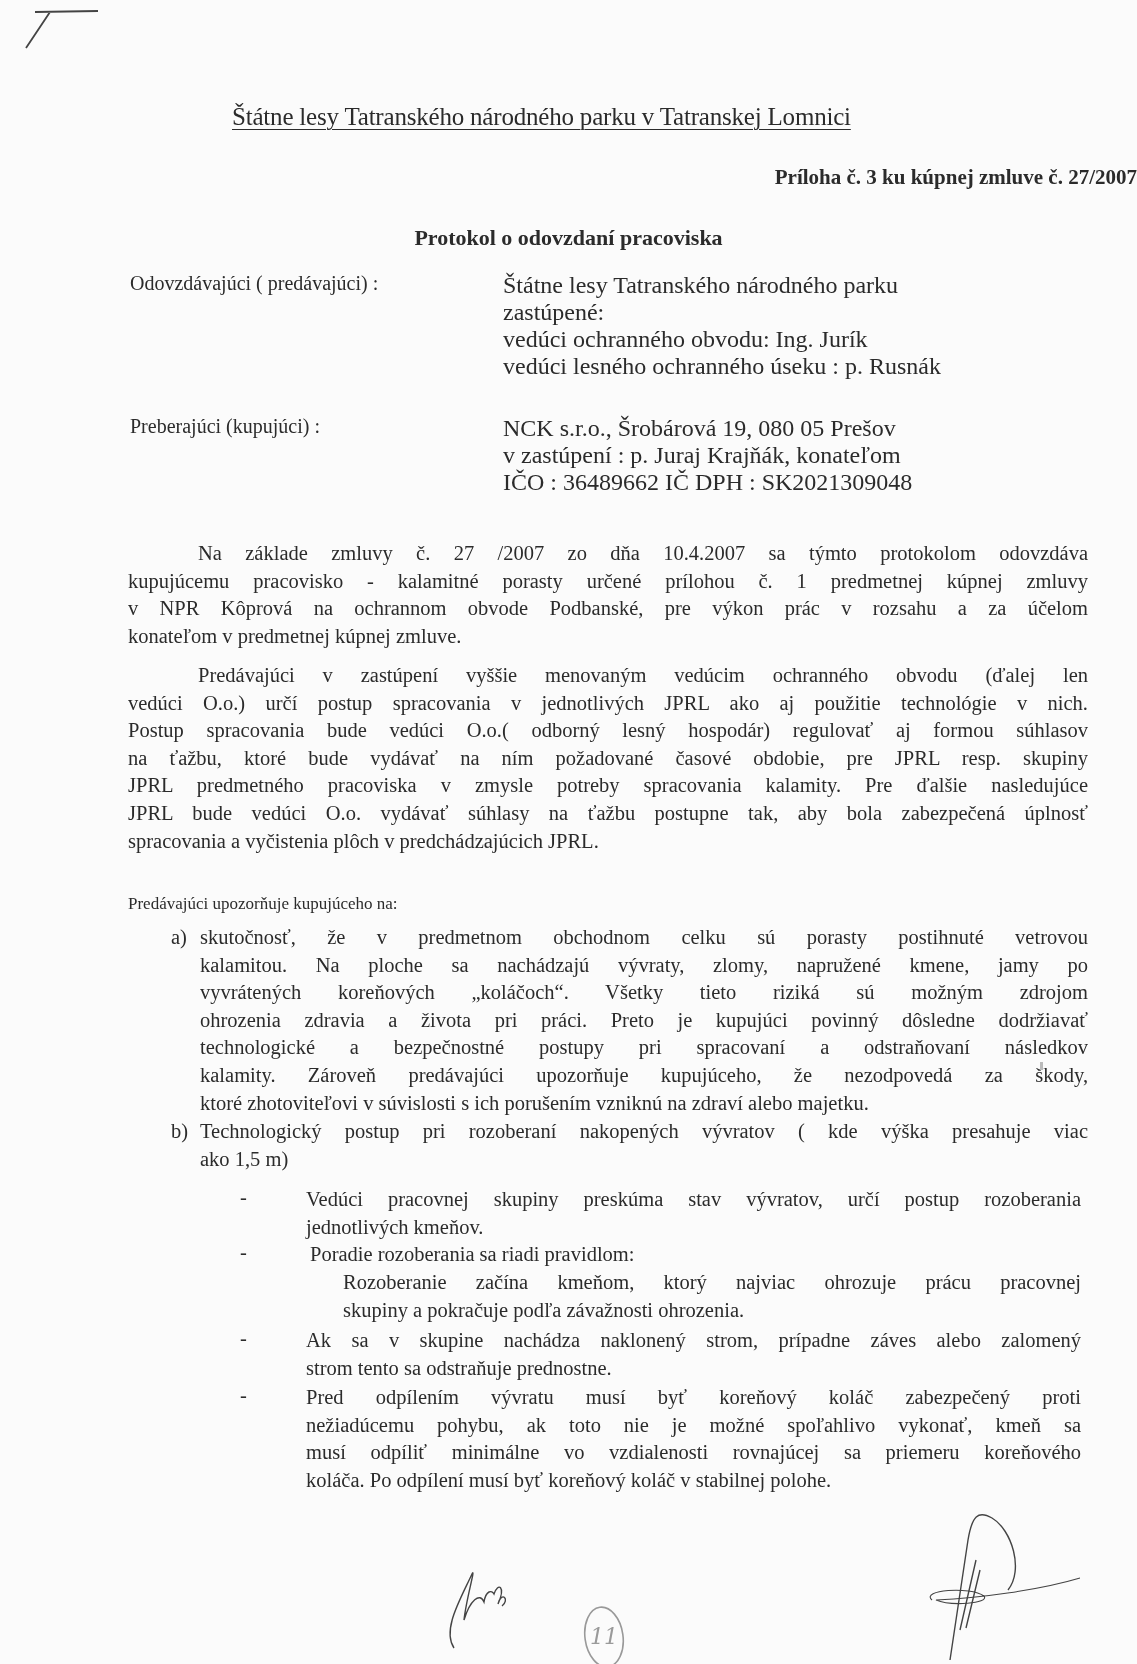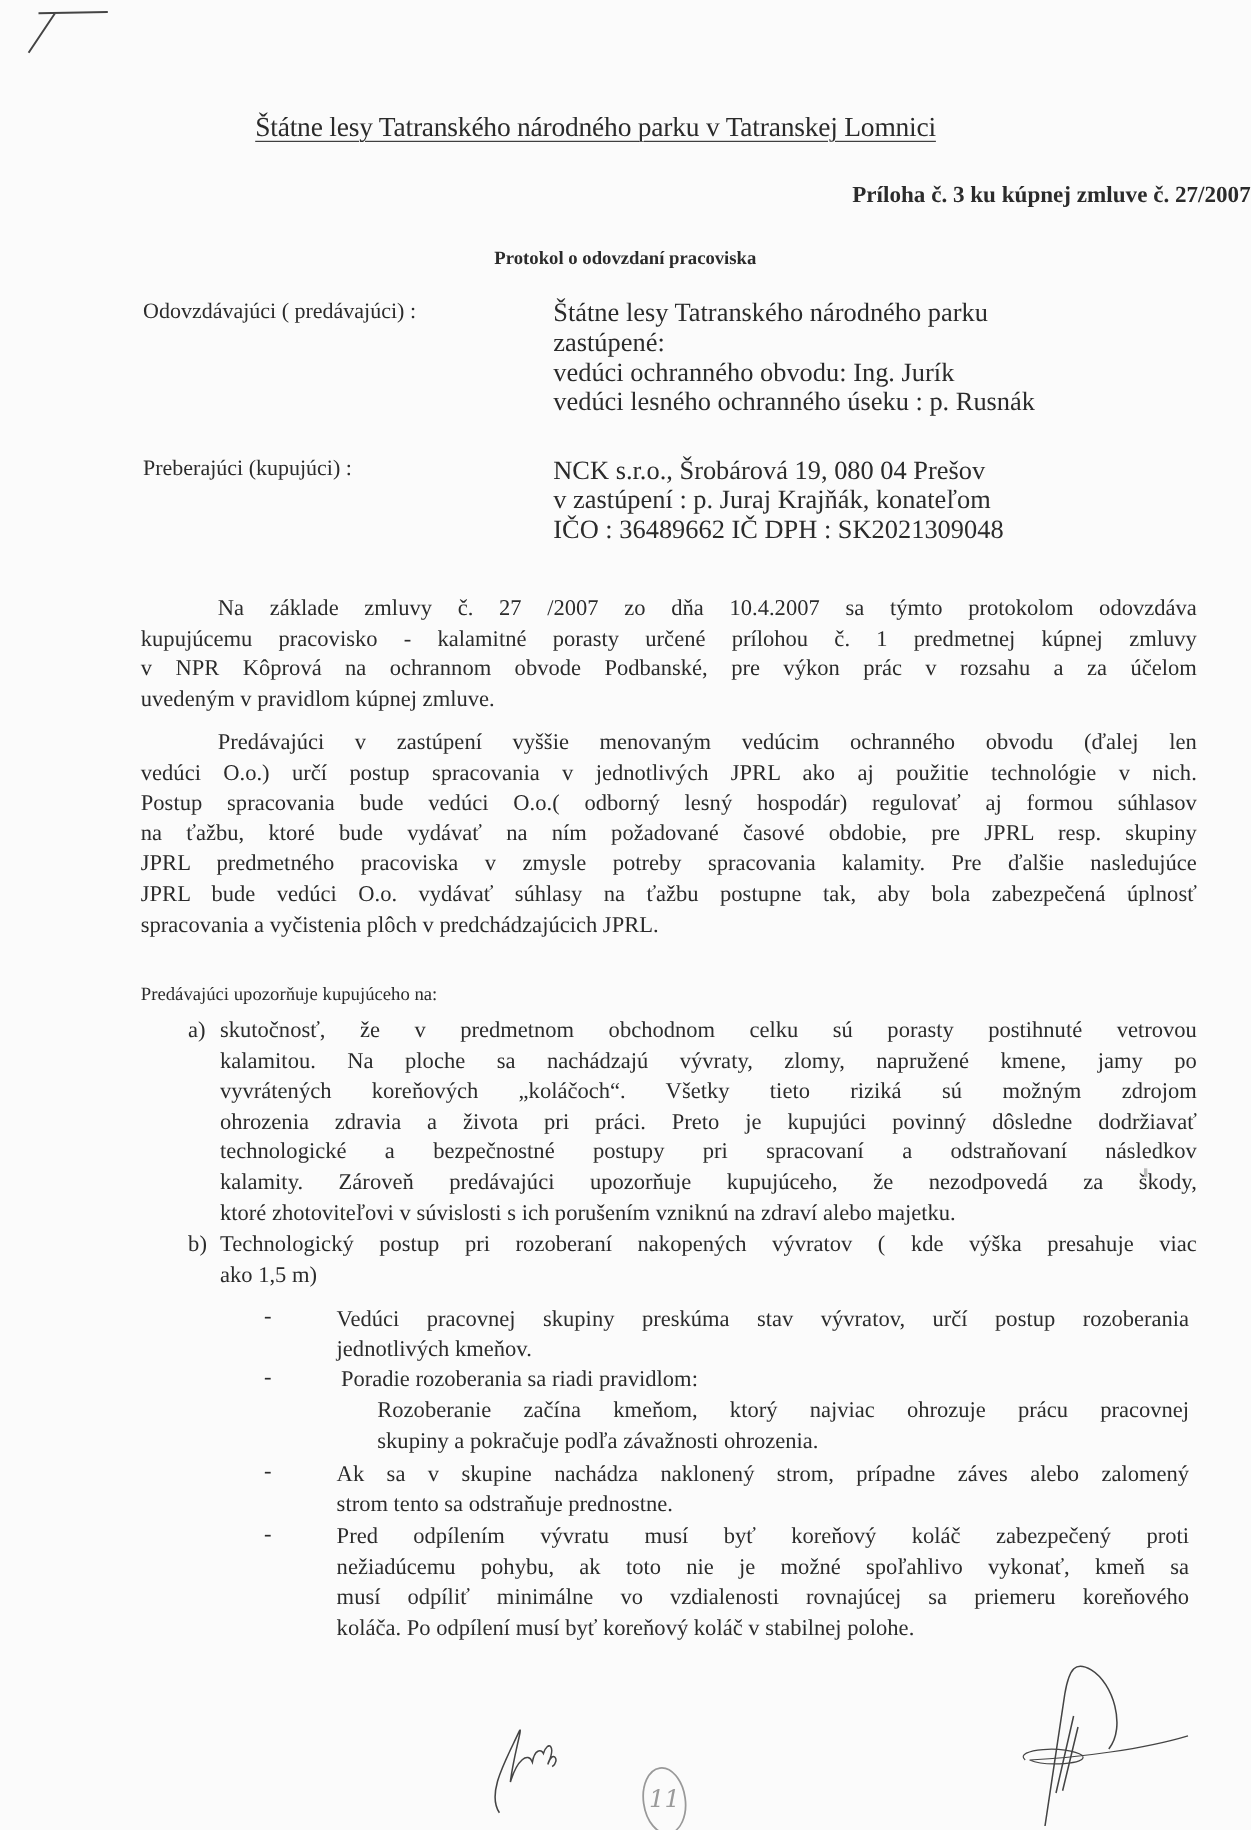--- a/index.html
+++ b/index.html
@@ -10,21 +10,21 @@
     color: #2b2b2b;
     position: relative;
   }
   .page { position: absolute; inset: 0; }
   .abs { position: absolute; white-space: nowrap; }
   .header-line {
     left: 232px; top: 103px; font-size: 25px; letter-spacing: -0.2px;
     text-decoration: underline; text-underline-offset: 4px; text-decoration-thickness: 1px;
   }
   .annex { left: 0; right: 0; top: 165px; text-align: right; font-weight: bold; font-size: 21px; }
-  .title { left: 0; right: 0; top: 225px; text-align: center; font-weight: bold; font-size: 17px; }
+  .title { left: 0; right: 0; top: 225px; text-align: center; font-weight: bold; font-size: 22px; }
 
   .party-label { left: 130px; font-size: 20px; }
   .party-lines { left: 503px; font-size: 24px; line-height: 27px; }
 
   .para {
     position: absolute; left: 128px; width: 960px;
     font-size: 20.5px; line-height: 27.6px; text-align: justify;
   }
   .para .ln { display: block; text-align-last: justify; white-space: nowrap; }
   .para .ln.last { text-align-last: left; }
@@ -56,30 +56,30 @@
   <div class="abs party-label" style="top:272px">Odovzdávajúci ( predávajúci) :</div>
   <div class="abs party-lines" style="top:272px">
     <div>Štátne lesy Tatranského národného parku</div>
     <div>zastúpené:</div>
     <div>vedúci ochranného obvodu: Ing. Jurík</div>
     <div>vedúci lesného ochranného úseku : p. Rusnák</div>
   </div>
 
   <div class="abs party-label" style="top:415px">Preberajúci (kupujúci) :</div>
   <div class="abs party-lines" style="top:415px">
-    <div>NCK s.r.o., Šrobárová 19, 080 04 Prešov</div>
+    <div>NCK s.r.o., Šrobárová 19, 080 05 Prešov</div>
     <div>v zastúpení : p. Juraj Krajňák, konateľom</div>
     <div>IČO : 36489662  IČ DPH : SK2021309048</div>
   </div>
 
   <div class="para" style="top:540px">
     <span class="ln" style="padding-left:70px">Na základe zmluvy č. 27 /2007 zo dňa 10.4.2007 sa týmto protokolom odovzdáva</span>
     <span class="ln">kupujúcemu pracovisko - kalamitné porasty určené prílohou č. 1 predmetnej kúpnej zmluvy</span>
     <span class="ln">v NPR Kôprová na ochrannom obvode Podbanské, pre výkon prác  v rozsahu a za účelom</span>
-    <span class="ln last">uvedeným v pravidlom kúpnej zmluve.</span>
+    <span class="ln last">konateľom v predmetnej kúpnej zmluve.</span>
   </div>
 
   <div class="para" style="top:662px">
     <span class="ln" style="padding-left:70px">Predávajúci v zastúpení vyššie menovaným vedúcim ochranného obvodu (ďalej len</span>
     <span class="ln">vedúci O.o.) určí postup spracovania v jednotlivých JPRL ako aj použitie technológie v nich.</span>
     <span class="ln">Postup spracovania bude vedúci O.o.( odborný lesný hospodár) regulovať aj formou súhlasov</span>
     <span class="ln">na ťažbu, ktoré bude vydávať na ním požadované časové obdobie, pre JPRL resp. skupiny</span>
     <span class="ln">JPRL predmetného pracoviska v zmysle potreby spracovania kalamity. Pre ďalšie nasledujúce</span>
     <span class="ln">JPRL bude vedúci O.o. vydávať súhlasy na ťažbu postupne tak, aby bola zabezpečená úplnosť</span>
     <span class="ln last">spracovania a vyčistenia plôch v predchádzajúcich JPRL.</span>

